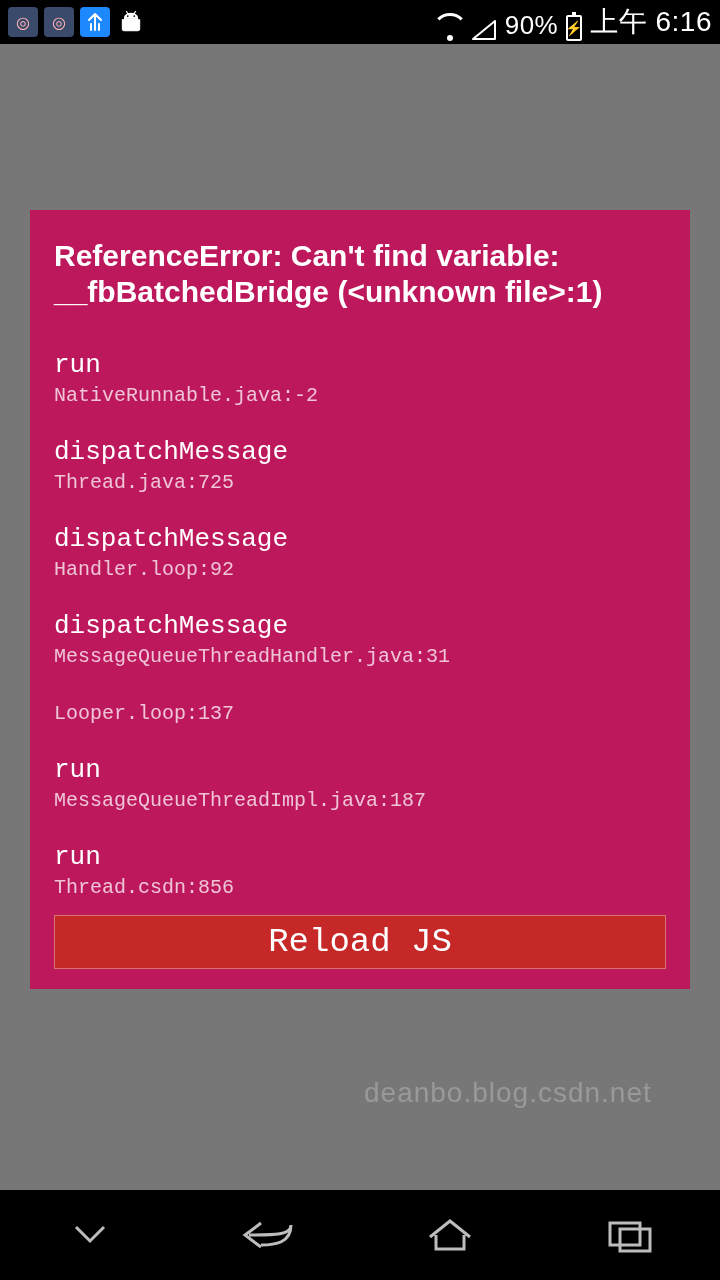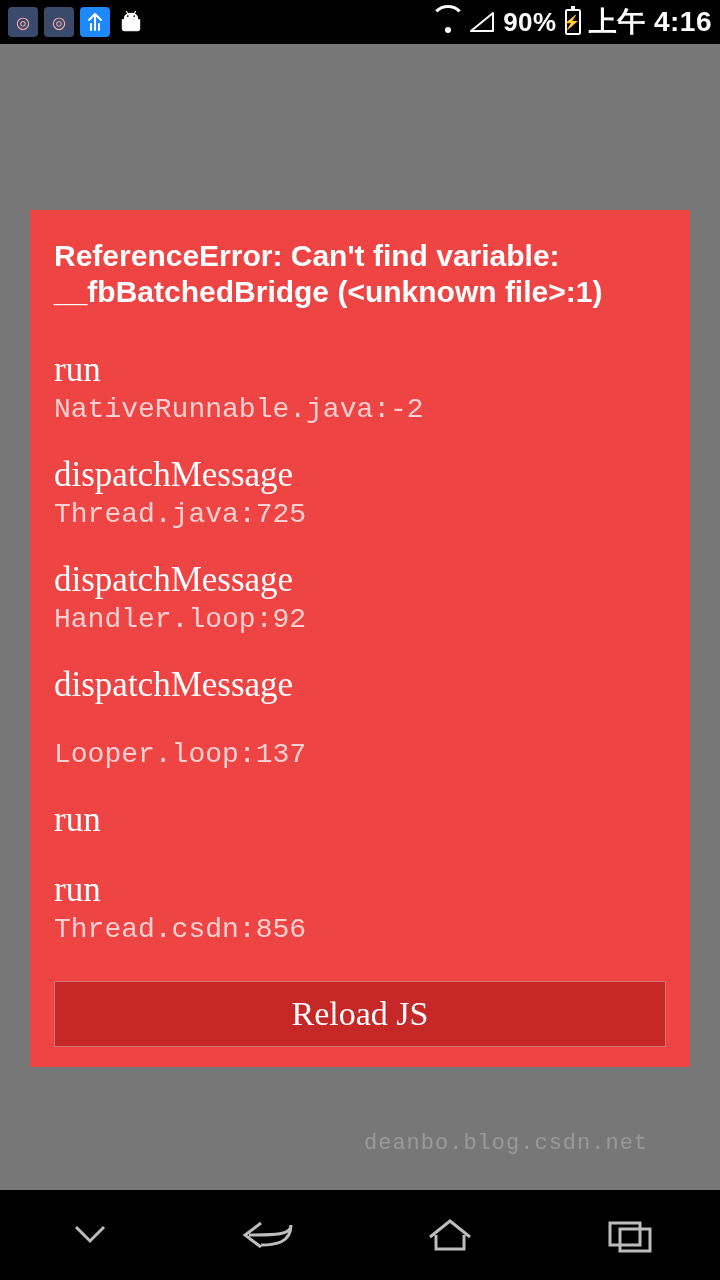--- a/index.html
+++ b/index.html
@@ -31,23 +31,23 @@
     width: 30px; height: 30px;
     border-radius: 4px;
     display: flex;
     align-items: center;
     justify-content: center;
     font-size: 18px;
   }
   .status-right {
     margin-left: auto;
     display: flex;
-    align-items: center;
+    align-items: flex-end;
     gap: 8px;
-    font-weight: 700;
+    font-weight: 400;
     letter-spacing: 0.5px;
   }
   .status-right .time { font-size: 28px; }
 
   
   .wifi {
     width: 26px; height: 22px;
     position: relative;
   }
   .wifi::before {
@@ -100,64 +100,64 @@
     font-size: 14px;
     line-height: 1;
   }
 
   
   .error-card {
     position: absolute;
     left: 30px;
     right: 30px;
     top: 210px;
-    background: #ef4444;
+    background: #be185d;
     color: #ffffff;
     padding: 28px 24px 20px 24px;
   }
   .error-title {
     font-size: 30px;
     font-weight: 700;
     line-height: 1.2;
     margin-bottom: 40px;
   }
   .stack { display: flex; flex-direction: column; gap: 30px; }
   .frame .method {
-    font-family: Liberation Serif, serif;
-    font-size: 35px;
+    font-family: Liberation Mono, monospace;
+    font-size: 26px;
     color: #ffffff;
   }
   .frame .location {
     font-family: "Courier New", monospace;
-    font-size: 28px;
+    font-size: 20px;
     color: rgba(255,255,255,0.75);
     margin-top: 4px;
   }
   .watermark {
     position: absolute;
     color: rgba(255,255,255,0.25);
-    font-family: Liberation Mono, monospace;
-    font-size: 22px;
+    font-family: Liberation Sans, sans-serif;
+    font-size: 28px;
     left: 310px;
     top: 466px;
     letter-spacing: 1px;
     pointer-events: none;
   }
   .reload-btn {
-    margin-top: 36px;
-    height: 66px;
+    margin-top: 16px;
+    height: 54px;
     background: #c62828;
     border: 1px solid rgba(255,255,255,0.35);
     color: #ffffff;
     font-size: 34px;
     display: flex;
     align-items: center;
     justify-content: center;
     cursor: pointer;
-    font-family: Liberation Serif, serif;
+    font-family: Liberation Mono, monospace;
   }
 
   
   .nav-bar {
     position: absolute;
     left: 0; right: 0; bottom: 0;
     height: 90px;
     background: #000000;
     display: flex;
     align-items: center;
@@ -201,21 +201,21 @@
     <span class="wifi"></span>
     <span class="signal">
       <svg width="26" height="22" viewBox="0 0 26 22">
           <path d="M2 20 L24 20 L24 2 Z" fill="none" stroke="#fff" stroke-width="2" stroke-linejoin="round"></path>
         </svg>
     </span>
     <span>90%</span>
     <span class="battery">
         <span class="bolt">⚡</span>
       </span>
-    <span class="time">上午 4:16</span>
+    <span class="time">上午 6:16</span>
   </div>
 </div>
 
 <div class="error-card">
   <div class="error-title">ReferenceError: Can't find variable: __fbBatchedBridge (&lt;unknown file&gt;:1)</div>
 
   <div class="stack">
     <div class="frame">
       <div class="method">run</div>
       <div class="location">NativeRunnable.java:-2</div>
@@ -223,27 +223,29 @@
     <div class="frame">
       <div class="method">dispatchMessage</div>
       <div class="location">Thread.java:725</div>
     </div>
     <div class="frame">
       <div class="method">dispatchMessage</div>
       <div class="location">Handler.loop:92</div>
     </div>
     <div class="frame" style="position:relative">
       <div class="method">dispatchMessage</div>
+      <div class="location">MessageQueueThreadHandler.java:31</div>
       <div class="watermark">deanbo.blog.csdn.net</div>
     </div>
     <div class="frame">
       <div class="location">Looper.loop:137</div>
     </div>
     <div class="frame">
       <div class="method">run</div>
+      <div class="location">MessageQueueThreadImpl.java:187</div>
     </div>
     <div class="frame">
       <div class="method">run</div>
       <div class="location">Thread.csdn:856</div>
     </div>
   </div>
 
   <div class="reload-btn">
     <span>Reload JS</span>
   </div>

